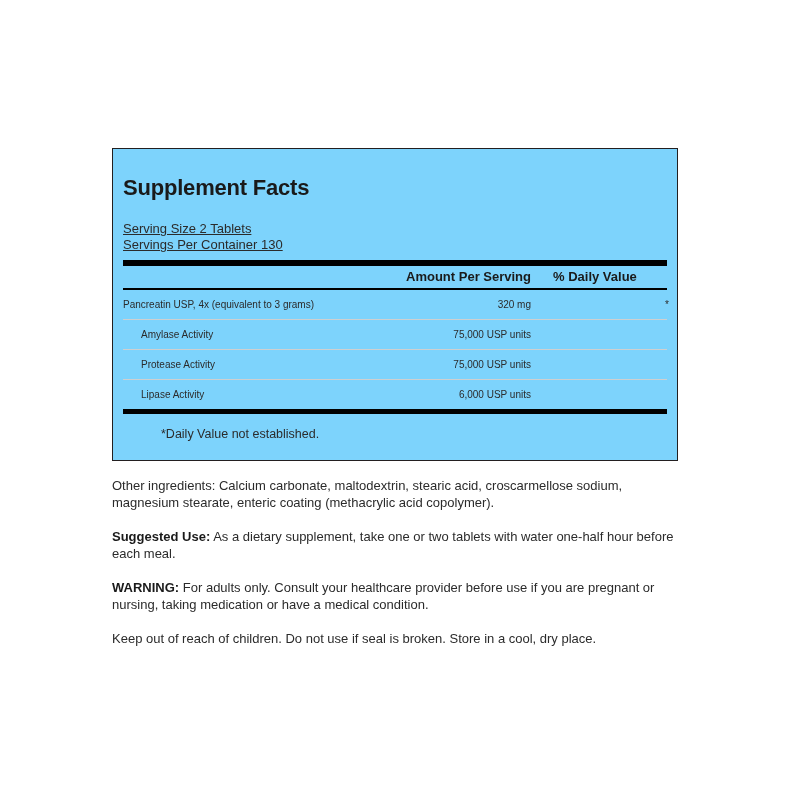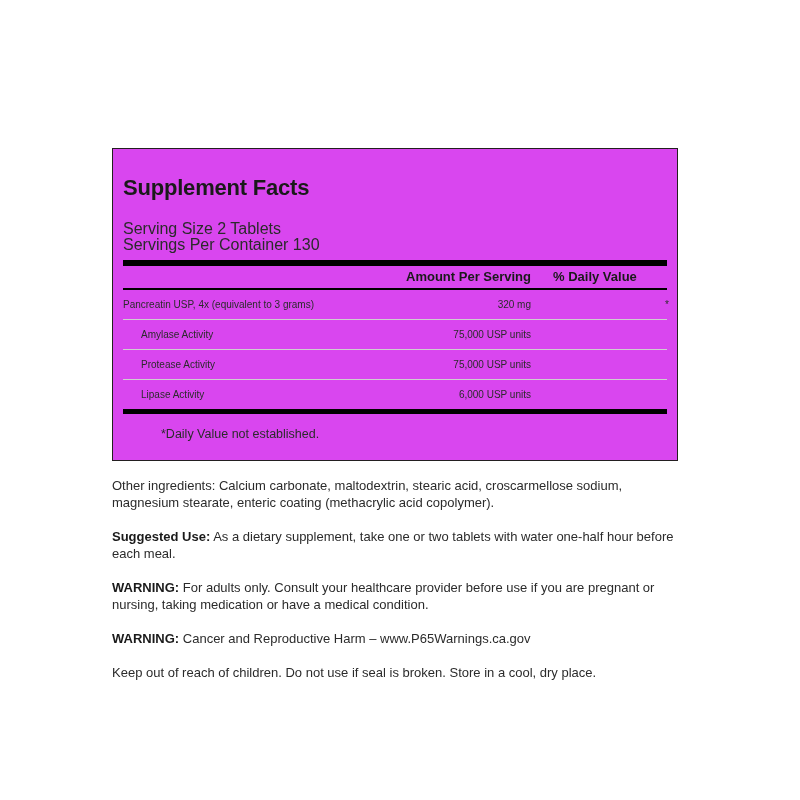--- a/index.html
+++ b/index.html
@@ -25,41 +25,42 @@
   .label-wrap {
     position: absolute;
     left: 112px;
     top: 148px;
     width: 566px;
   }
 
   
   .facts-box {
     border: 1px solid #231f20;
-    background: #d946ef;
+    background: #7dd3fc;
     box-sizing: border-box;
     padding: 0 10px 0 10px;
   }
 
   .facts-title {
     font-size: 22px;
     font-weight: bold;
     color: #1a1a1a;
     letter-spacing: -0.2px;
     padding-top: 26px;
     padding-bottom: 2px;
     line-height: 1.2;
   }
 
   .serving-block {
     padding-top: 18px;
     padding-bottom: 7px;
-    font-size: 16px;
+    font-size: 13px;
     line-height: 16px;
     color: #2b2b2b;
+    text-decoration: underline;
   }
   .serving-line { white-space: nowrap; }
 
   .rule-thick {
     height: 6px;
     background: #000000;
     font-size: 0;
     line-height: 0;
   }
   .rule-thick-bottom {
@@ -240,19 +241,18 @@
     </div>
 
     <div class="below">
 
       <p class="para">Other ingredients: Calcium carbonate, maltodextrin, stearic acid, croscarmellose sodium, magnesium stearate, enteric coating (methacrylic acid copolymer).</p>
 
       <p class="para"><b>Suggested Use:</b><span> As a dietary supplement, take one or two tablets with water one-half hour before each meal.</span></p>
 
       <p class="para"><b>WARNING:</b><span> For adults only. Consult your healthcare provider before use if you are pregnant or nursing, taking medication or have a medical condition.</span></p>
 
-      <p class="para"><b>WARNING:</b><span> Cancer and Reproductive Harm – www.P65Warnings.ca.gov</span></p>
 
       <p class="para">Keep out of reach of children. Do not use if seal is broken. Store in a cool, dry place.</p>
     </div>
 
   </div>
 </div>
 
 </body></html>

